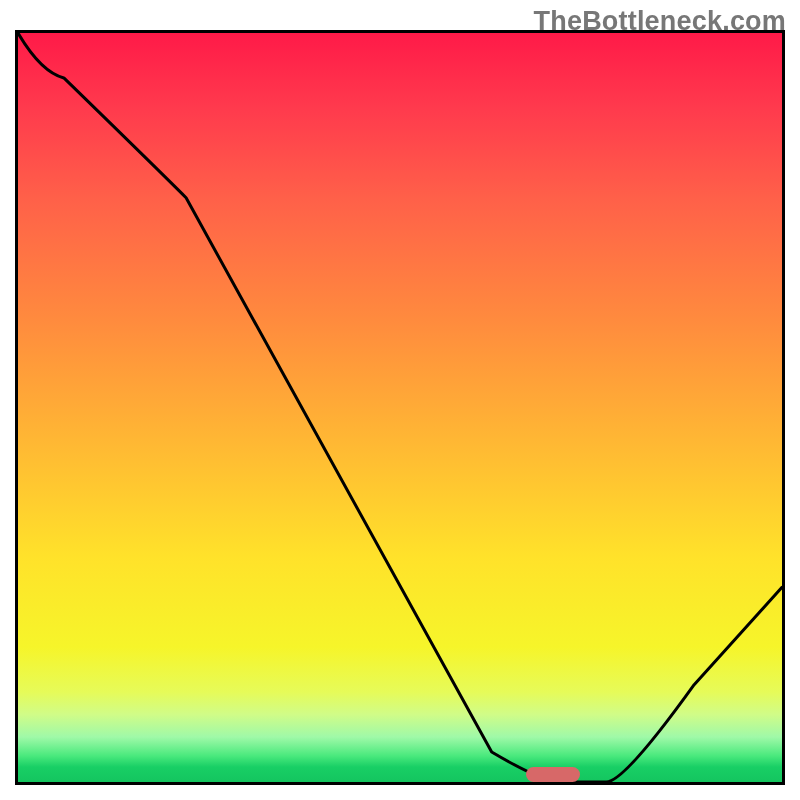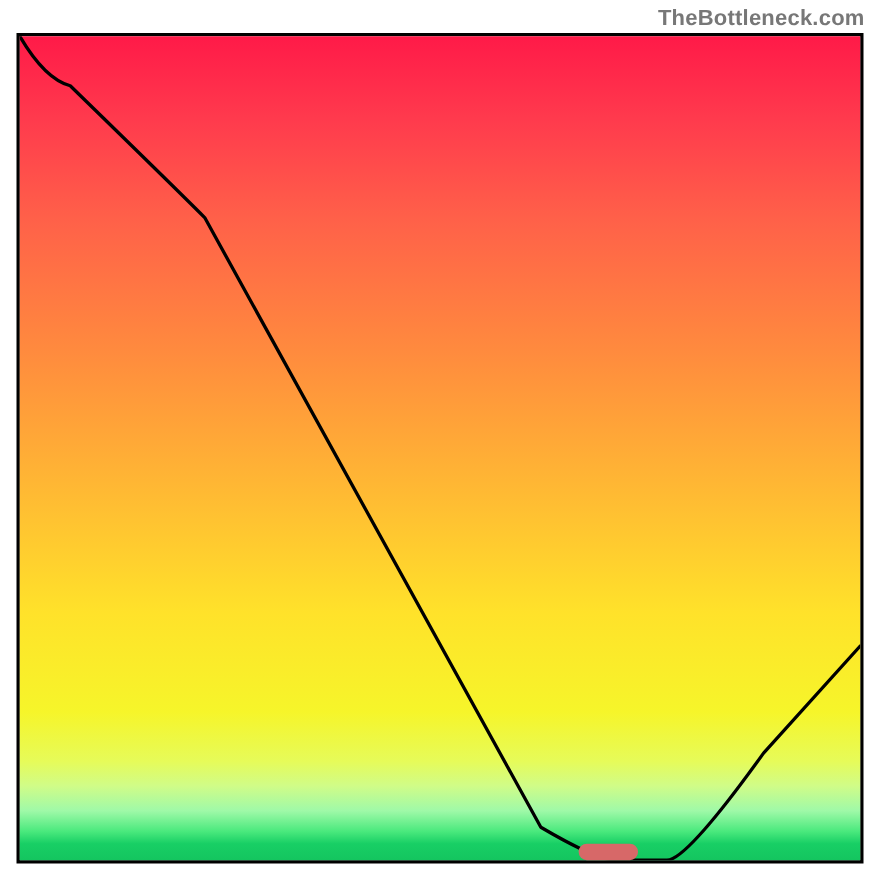--- a/index.html
+++ b/index.html
@@ -13,21 +13,21 @@
   }
   .container {
     position: relative;
     width: 800px;
     height: 800px;
   }
   .watermark {
     position: absolute;
     top: 6px;
     right: 14px;
-    font-size: 20px;
+    font-size: 27px;
     font-weight: bold;
     color: #777;
     letter-spacing: 0.2px;
     z-index: 10;
   }
   .plot {
     position: absolute;
     left: 15px;
     top: 30px;
     width: 770px;

